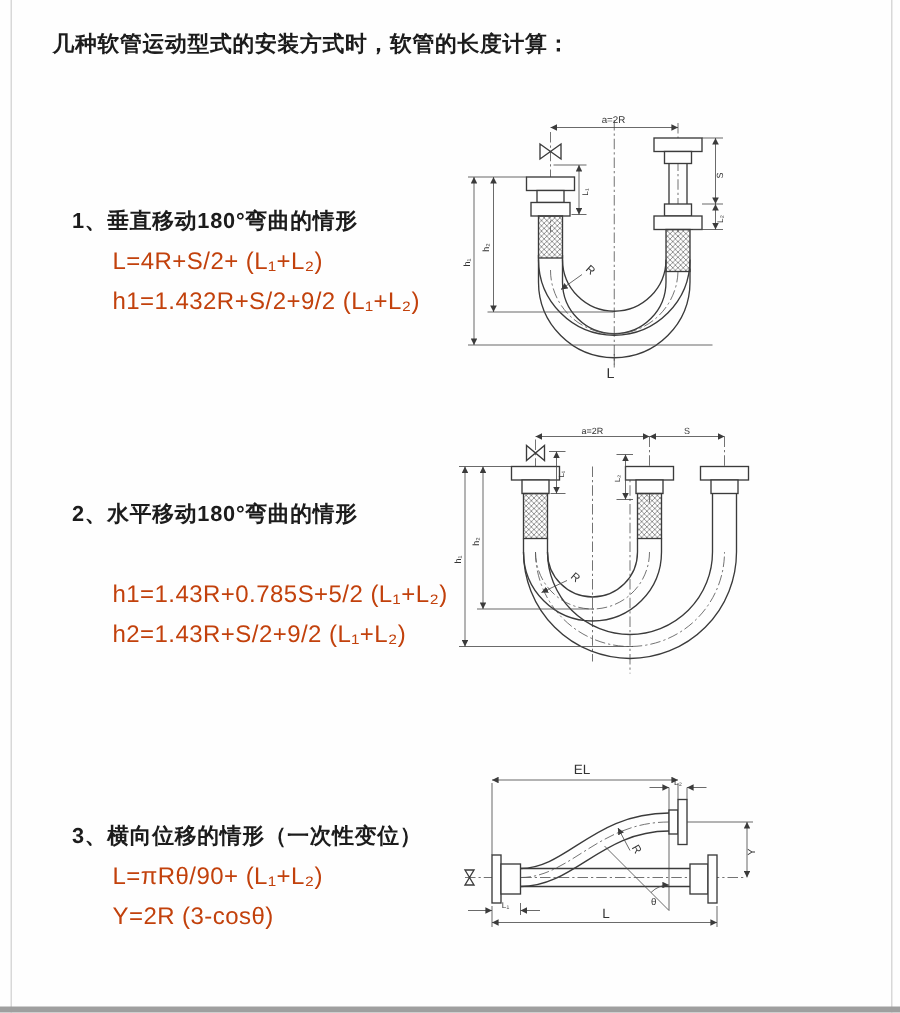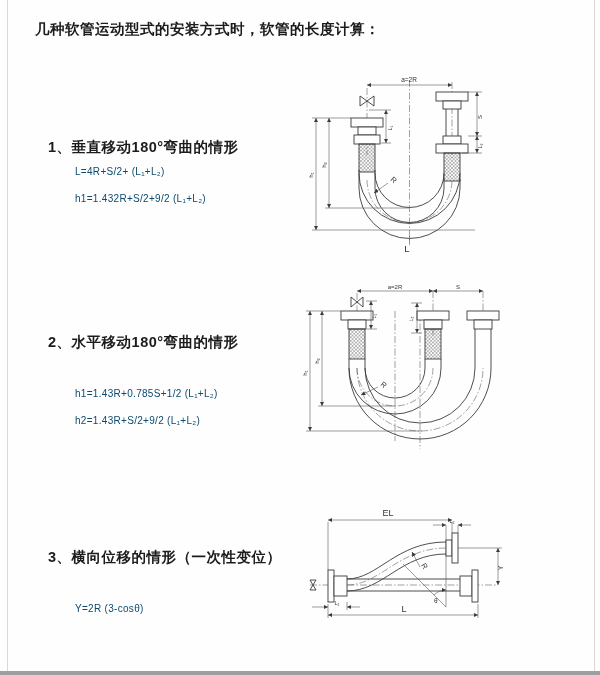--- a/index.html
+++ b/index.html
@@ -11,22 +11,22 @@
   .edge-l,.edge-r{position:absolute;top:0;bottom:0;width:1px;background:#d8d8d8;}
   .edge-l{left:7px}.edge-r{right:5px}
   .edge-b{position:absolute;left:0;right:0;bottom:0;height:4px;background:#9f9f9f;}
   .title{
     position:absolute;left:35px;top:20px;font-size:14.5px;font-weight:600;
     letter-spacing:.5px;white-space:nowrap;
   }
   .sec{position:absolute;left:48px;margin-top:28px;}
   .sec .heading{font-size:14.5px;font-weight:600;letter-spacing:.5px;white-space:nowrap;}
   .sec .formula{
-    position:absolute;left:27px;font-size:10px;font-weight:500;
-    letter-spacing:.3px;white-space:nowrap;color:#0c4a6e;
+    position:absolute;left:27px;font-size:16px;font-weight:500;
+    letter-spacing:.3px;white-space:nowrap;color:#c2410c;
   }
   #sec1{top:110px}#sec2{top:305px}#sec3{top:520px}
   .f1{top:28px}.f2{top:55px}.f3{top:82px}
   svg.diagram{position:absolute;}
   #d1{left:305px;top:70px;}
   #d2{left:300px;top:283px;}
   #d3{left:300px;top:500px;}
   svg .ln{stroke:#3b3b3b;stroke-width:.9;fill:none;}
   svg .thin{stroke:#4a4a4a;stroke-width:.55;fill:none;}
   svg .cl{stroke:#555;stroke-width:.55;fill:none;stroke-dasharray:7 2 1.5 2;}
@@ -43,26 +43,27 @@
 <div class="title">几种软管运动型式的安装方式时，软管的长度计算：</div>
 
 <div class="sec" id="sec1">
   <div class="heading">1、垂直移动180°弯曲的情形</div>
   <div class="formula f1">L=4R+S/2+ (L₁+L₂)</div>
   <div class="formula f2">h1=1.432R+S/2+9/2 (L₁+L₂)</div>
 </div>
 
 <div class="sec" id="sec2">
   <div class="heading">2、水平移动180°弯曲的情形</div>
-  <div class="formula f2">h1=1.43R+0.785S+1/2 (L₁+L₂)</div>
+  <div class="formula f2">h1=1.43R+0.785S+5/2 (L₁+L₂)</div>
   <div class="formula f3">h2=1.43R+S/2+9/2 (L₁+L₂)</div>
 </div>
 
 <div class="sec" id="sec3">
   <div class="heading">3、横向位移的情形（一次性变位）</div>
+  <div class="formula f1">L=πRθ/90+ (L₁+L₂)</div>
   <div class="formula f2">Y=2R (3-cosθ)</div>
 </div>
 
 <svg id="d1" class="diagram" width="290" height="195" viewBox="0 0 290 195">
   <defs>
     <marker id="m1" viewBox="0 0 10 10" refX="10" refY="5" markerWidth="8" markerHeight="8" orient="auto-start-reverse">
       <path d="M0,0 L10,5 L0,10 z" fill="#3b3b3b"></path>
     </marker>
     <pattern id="hx1" patternUnits="userSpaceOnUse" width="3.5" height="3.5">
       <path d="M0,0 L3.5,3.5 M3.5,0 L0,3.5" stroke="#666" stroke-width=".45"></path>

